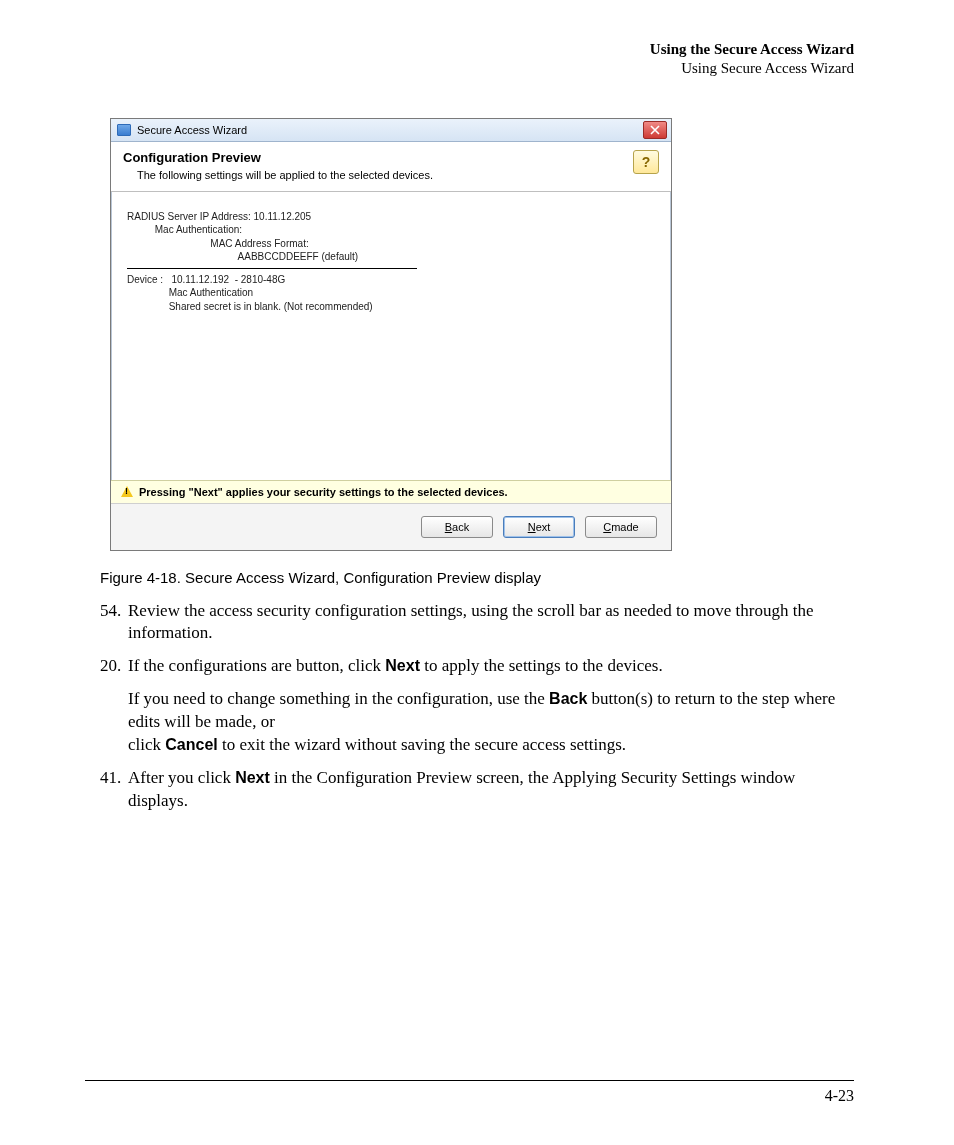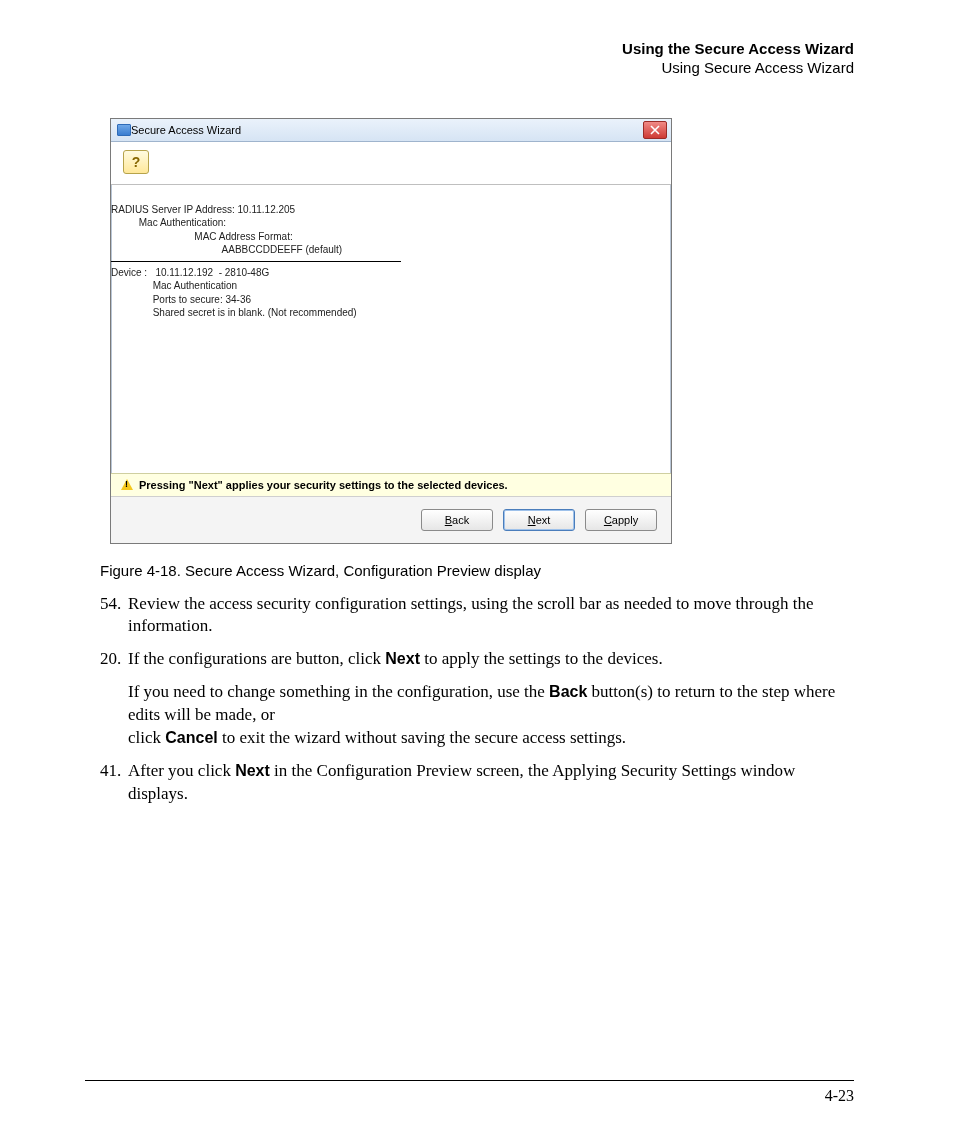--- a/index.html
+++ b/index.html
@@ -12,21 +12,21 @@
   }
   .page {
     width: 954px;
     min-height: 1145px;
     box-sizing: border-box;
     padding: 40px 100px 30px 100px;
     position: relative;
   }
   .running-head {
     text-align: right;
-    font-family: Liberation Sans, sans-serif;
+    font-family: Liberation Serif, serif;
     font-size: 15px;
     line-height: 1.25;
     margin-bottom: 40px;
   }
   .running-head .rh-bold { font-weight: bold; }
 
   
   .dialog-wrap {
     margin-left: 10px;
     margin-bottom: 18px;
@@ -42,21 +42,21 @@
   }
   .titlebar {
     display: flex;
     align-items: center;
     justify-content: space-between;
     height: 22px;
     padding: 0 4px 0 6px;
     background: linear-gradient(#eaf2fb, #d6e4f4);
     border-bottom: 1px solid #9fb4cd;
   }
-  .titlebar-left { display: flex; align-items: center; }
+  .titlebar-left { display: flex; align-items: center; gap: 6px; }
   .win-icon {
     width: 12px; height: 10px;
     border: 1px solid #2e6bb8;
     background: linear-gradient(#6fa8e8, #3a7dd0);
     border-radius: 1px;
   }
   .titlebar-title { font-size: 11px; }
   .close-btn {
     width: 22px; height: 16px;
     background: linear-gradient(#f08a86, #ce3a34);
@@ -84,21 +84,21 @@
     border: 1px solid #b6a34b;
     border-radius: 3px;
     display: flex; align-items: center; justify-content: center;
     cursor: pointer;
     color: #866600;
     font-weight: bold;
     font-size: 14px;
   }
 
   .dlg-body {
-    padding: 18px 16px 10px 0;
+    padding: 18px 16px 10px 16px;
     min-height: 260px;
     font-size: 10px;
     line-height: 1.35;
     color: #222;
   }
   .cfg-line { white-space: pre; font-family: Tahoma, Arial, sans-serif; }
   .sep {
     border: none;
     border-top: 1px solid #000;
     margin: 4px 0;
@@ -213,46 +213,49 @@
           <span class="titlebar-title">Secure Access Wizard</span>
         </div>
         <div class="close-btn">
           <svg viewBox="0 0 10 10">
             <path d="M1 1 L9 9 M9 1 L1 9" stroke="#fff" stroke-width="1.6" fill="none"></path>
           </svg>
         </div>
       </div>
 
       <div class="dlg-head">
+        <div class="dlg-head-left">
+          <div class="dlg-head-title">Configuration Preview</div>
+          <div class="dlg-head-sub">The following settings will be applied to the selected devices.</div>
+        </div>
         <div class="help-btn">
           <span>?</span>
         </div>
       </div>
 
       <div class="dlg-body">
         <div class="cfg-line">RADIUS Server IP Address: 10.11.12.205</div>
         <div class="cfg-line">          Mac Authentication:</div>
         <div class="cfg-line">                              MAC Address Format:</div>
         <div class="cfg-line">                                        AABBCCDDEEFF (default)</div>
         <hr class="sep">
         <div class="cfg-line">Device :   10.11.12.192  - 2810-48G</div>
         <div class="cfg-line">               Mac Authentication</div>
-        <div class="cfg-line">               Ports to secure: 34-36</div>
         <div class="cfg-line">               Shared secret is in blank. (Not recommended)</div>
       </div>
 
       <div class="warn-bar">
         <span class="warn-icon"></span>
         <span>Pressing "Next" applies your security settings to the selected devices.</span>
       </div>
 
       <div class="dlg-buttons">
         <button class="dlg-btn"><span class="ul">B</span><span>ack</span></button>
         <button class="dlg-btn primary"><span class="ul">N</span><span>ext</span></button>
-        <button class="dlg-btn"><span class="ul">C</span><span>apply</span></button>
+        <button class="dlg-btn"><span class="ul">C</span><span>made</span></button>
       </div>
 
     </div>
   </div>
 
   <div class="fig-caption">Figure 4-18. Secure Access Wizard, Configuration Preview display</div>
 
   <div class="body-list">
 
     <div class="li-row">

